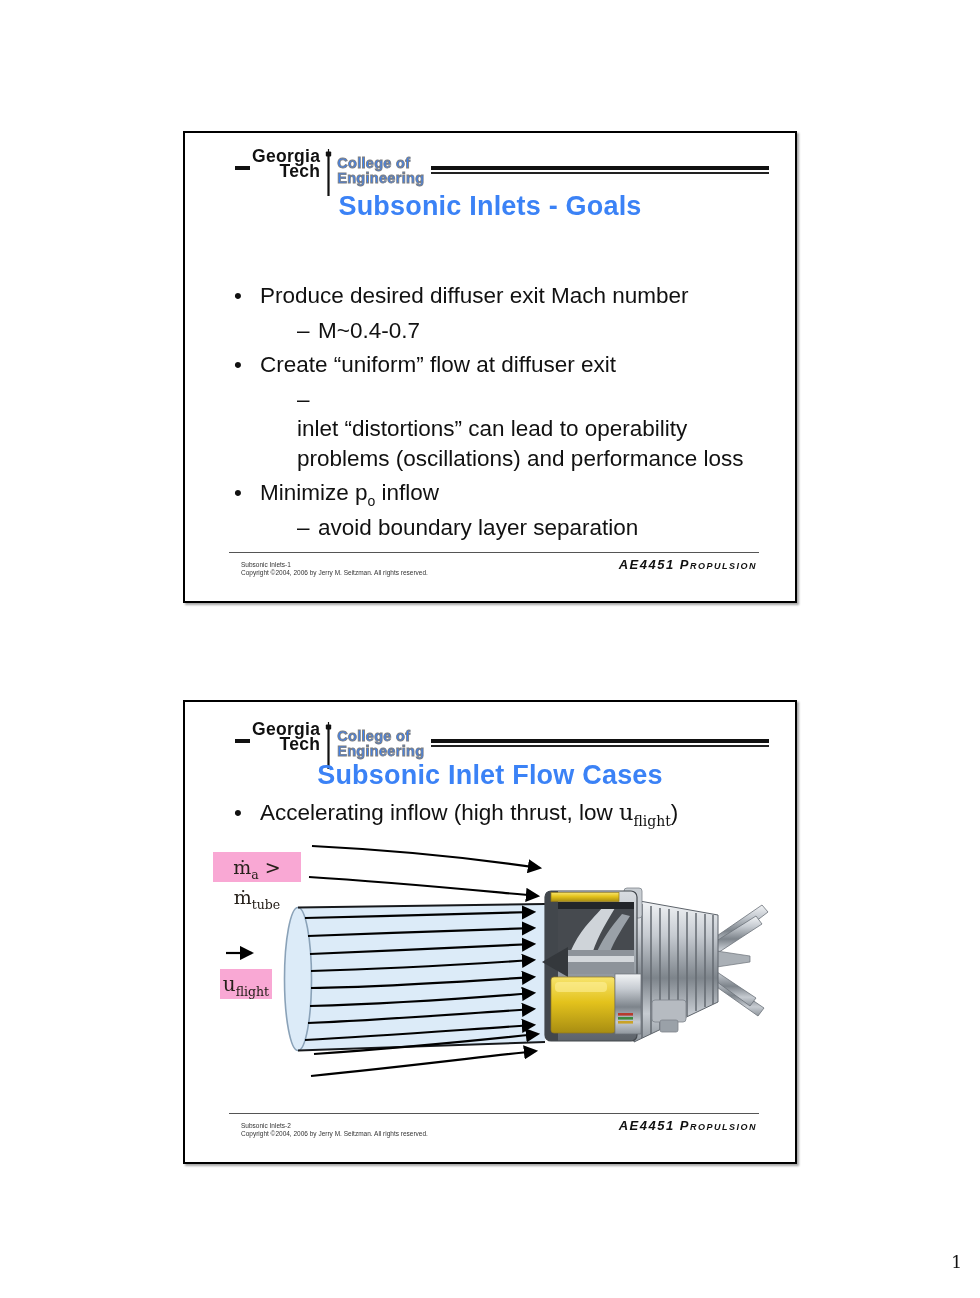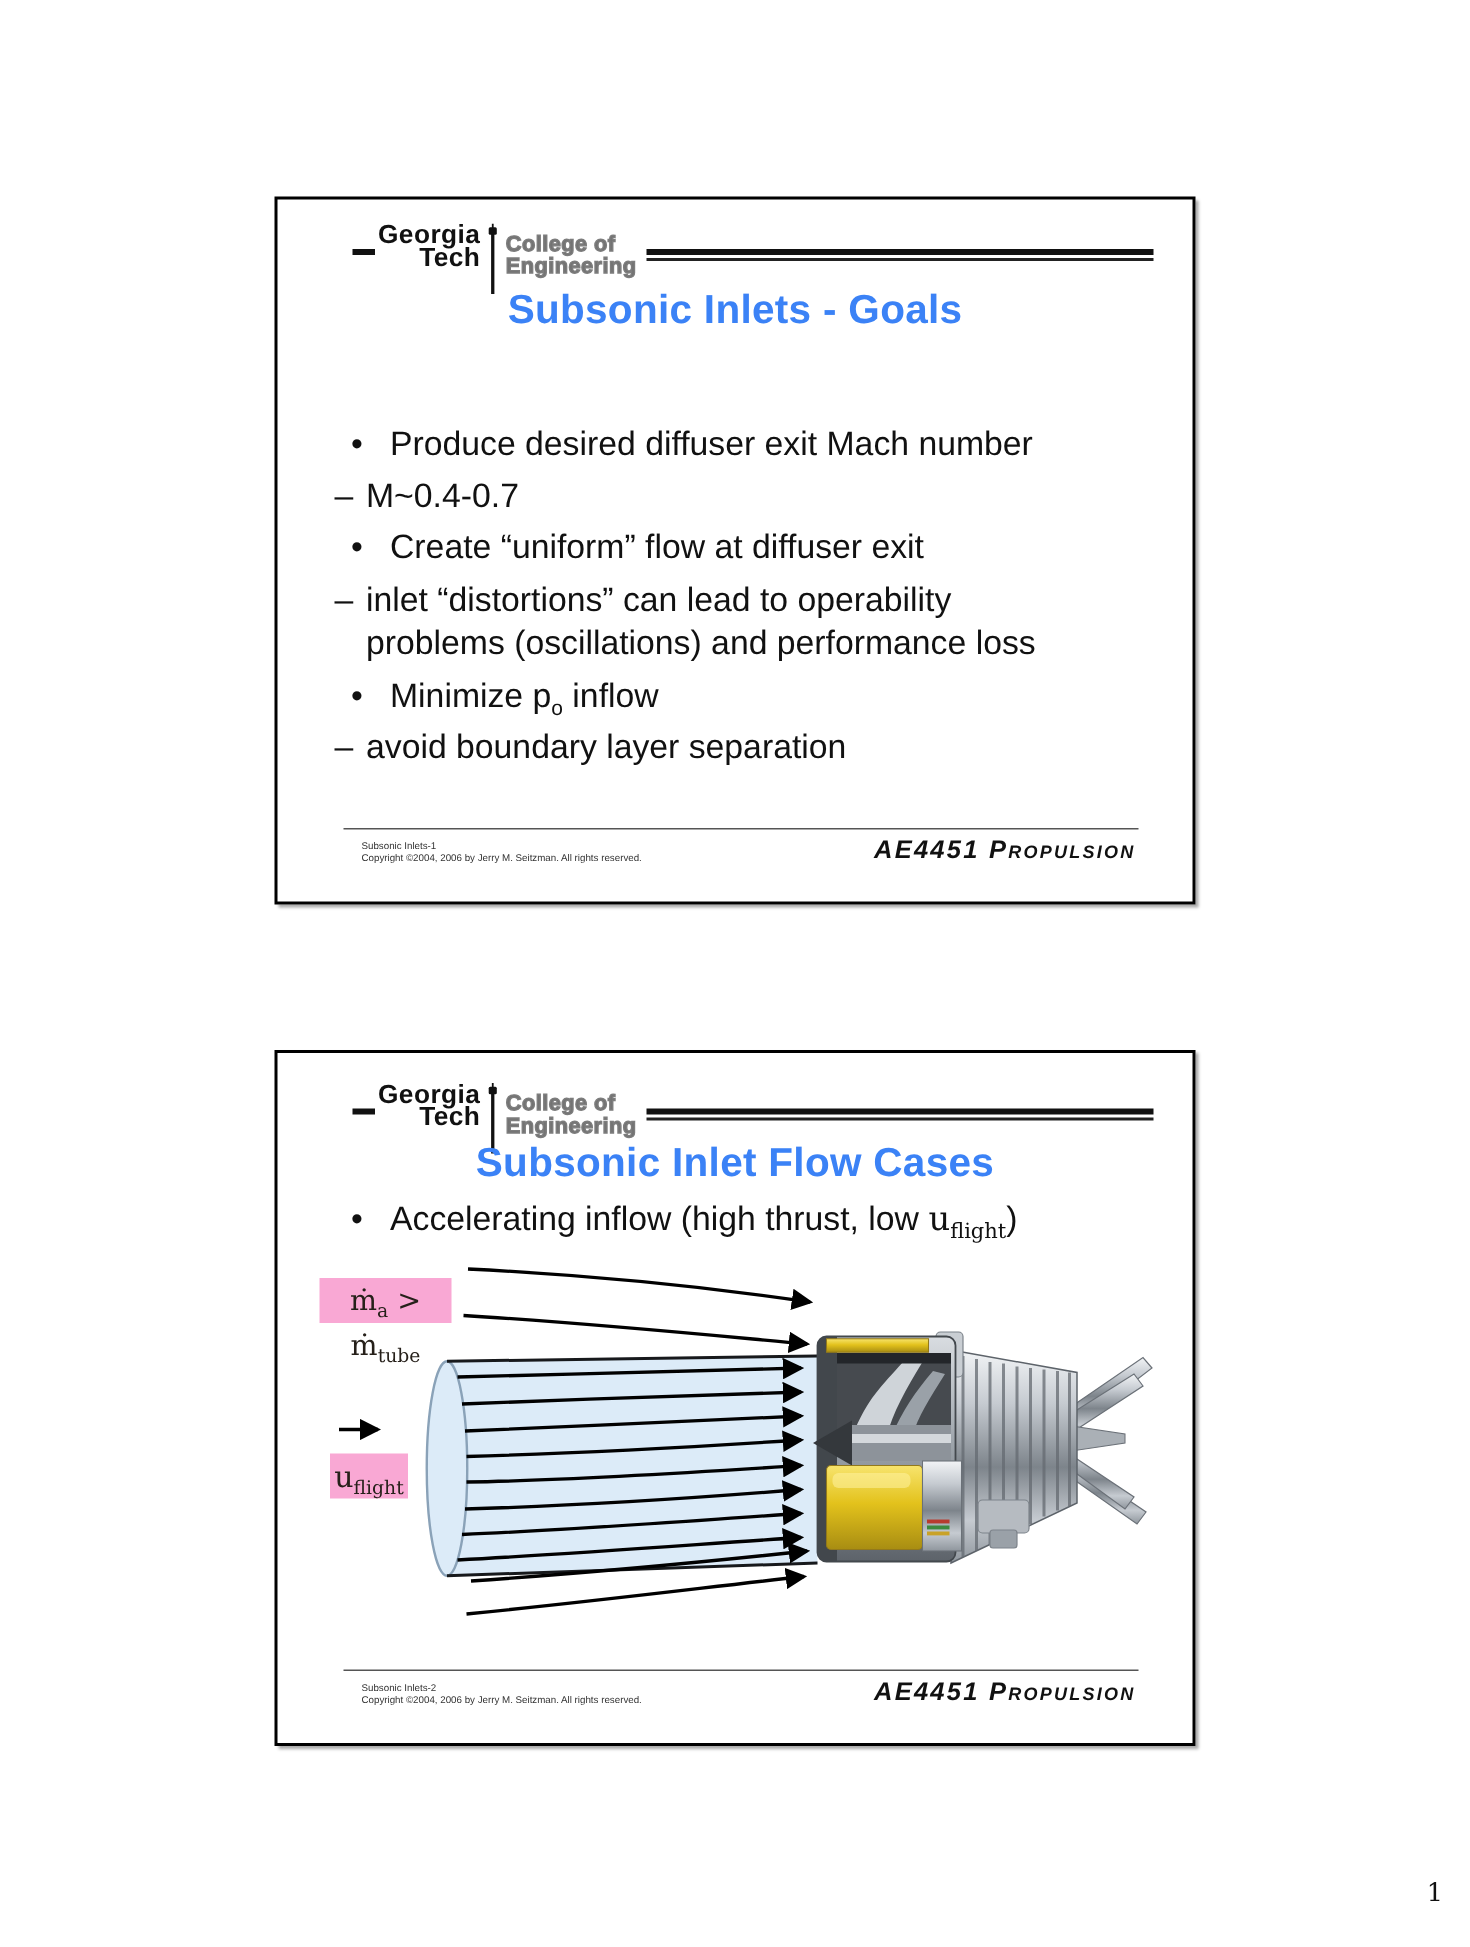--- a/index.html
+++ b/index.html
@@ -12,35 +12,35 @@
 
   
   .logo-row{position:absolute;left:50px;right:26px;display:flex;align-items:flex-start;}
   #slide1 .logo-row{top:16px;}
   #slide2 .logo-row{top:20px;}
   .logo-dash{width:15px;height:3.5px;background:#111;margin-top:17px;flex:none;}
   .wordmark{flex:none;margin-left:2px;font-weight:bold;font-size:17.5px;line-height:15px;
             letter-spacing:.3px;text-align:right;}
   .tower{flex:none;margin:0 3px;}
   .college{flex:none;margin-top:7px;font-weight:bold;font-size:14.5px;line-height:15px;
-           color:#737373;-webkit-text-stroke:0.9px #7d7d7d;letter-spacing:.3px;}
+           color:#3b82f6;-webkit-text-stroke:0.9px #7d7d7d;letter-spacing:.3px;}
   .head-line{flex:1;margin-left:7px;margin-top:17px;}
   .head-line .thick{height:4px;background:#111;}
   .head-line .thin{height:1.5px;background:#222;margin-top:2px;}
 
   .slide-title{position:absolute;left:0;right:0;text-align:center;font-weight:bold;
                font-size:27px;color:#3b82f6;letter-spacing:.2px;}
   #slide1 .slide-title{top:58px;}
   #slide2 .slide-title{top:58px;}
 
   
   .bullets{position:absolute;top:148px;left:0;right:20px;font-size:22.5px;line-height:29.5px;}
   .b-item{margin-bottom:5px;}
   .lvl1{padding-left:49px;}
-  .lvl2{padding-left:38px;}
+  .lvl2{padding-left:112px;}
   .b-marker{display:inline-block;vertical-align:top;}
   .lvl1 .b-marker{width:26px;}
   .lvl2 .b-marker{width:21px;}
   .b-text{display:inline-block;vertical-align:top;max-width:458px;}
   sub.ssub{font-size:14px;line-height:0;}
 
   
   #slide2 .bullets{top:96px;}
   .serif{font-family:"DejaVu Serif","Liberation Serif",serif;}
 
@@ -50,21 +50,21 @@
               font-family:"DejaVu Serif","Liberation Serif",serif;text-align:center;}
   #label-massflow{left:28px;top:20px;width:88px;height:30px;font-size:19px;line-height:30px;}
   #label-uflight{left:35px;top:137px;width:52px;height:30px;font-size:20px;line-height:30px;}
   .flow-label sub{font-size:12.5px;line-height:0;}
 
   
   .slide-footer{position:absolute;left:44px;right:36px;bottom:10px;border-top:1px solid #555;
                 padding-top:6px;height:32px;}
   .footer-left{position:absolute;left:12px;top:8px;font-size:6.5px;line-height:8px;color:#333;}
   .footer-course{position:absolute;right:2px;top:4px;font-weight:bold;font-style:italic;
-                 font-variant:small-caps;font-size:17px;letter-spacing:1.5px;color:#111;}
+                 font-variant:small-caps;font-size:13px;letter-spacing:1.5px;color:#111;}
 
   .page-number{position:absolute;left:938px;top:1252px;width:24px;text-align:right;
                font-family:"DejaVu Serif","Liberation Serif",serif;font-size:17px;color:#111;}
 </style>
 </head>
 <body>
 
 <div class="page">
 
   <div class="slide" id="slide1">

